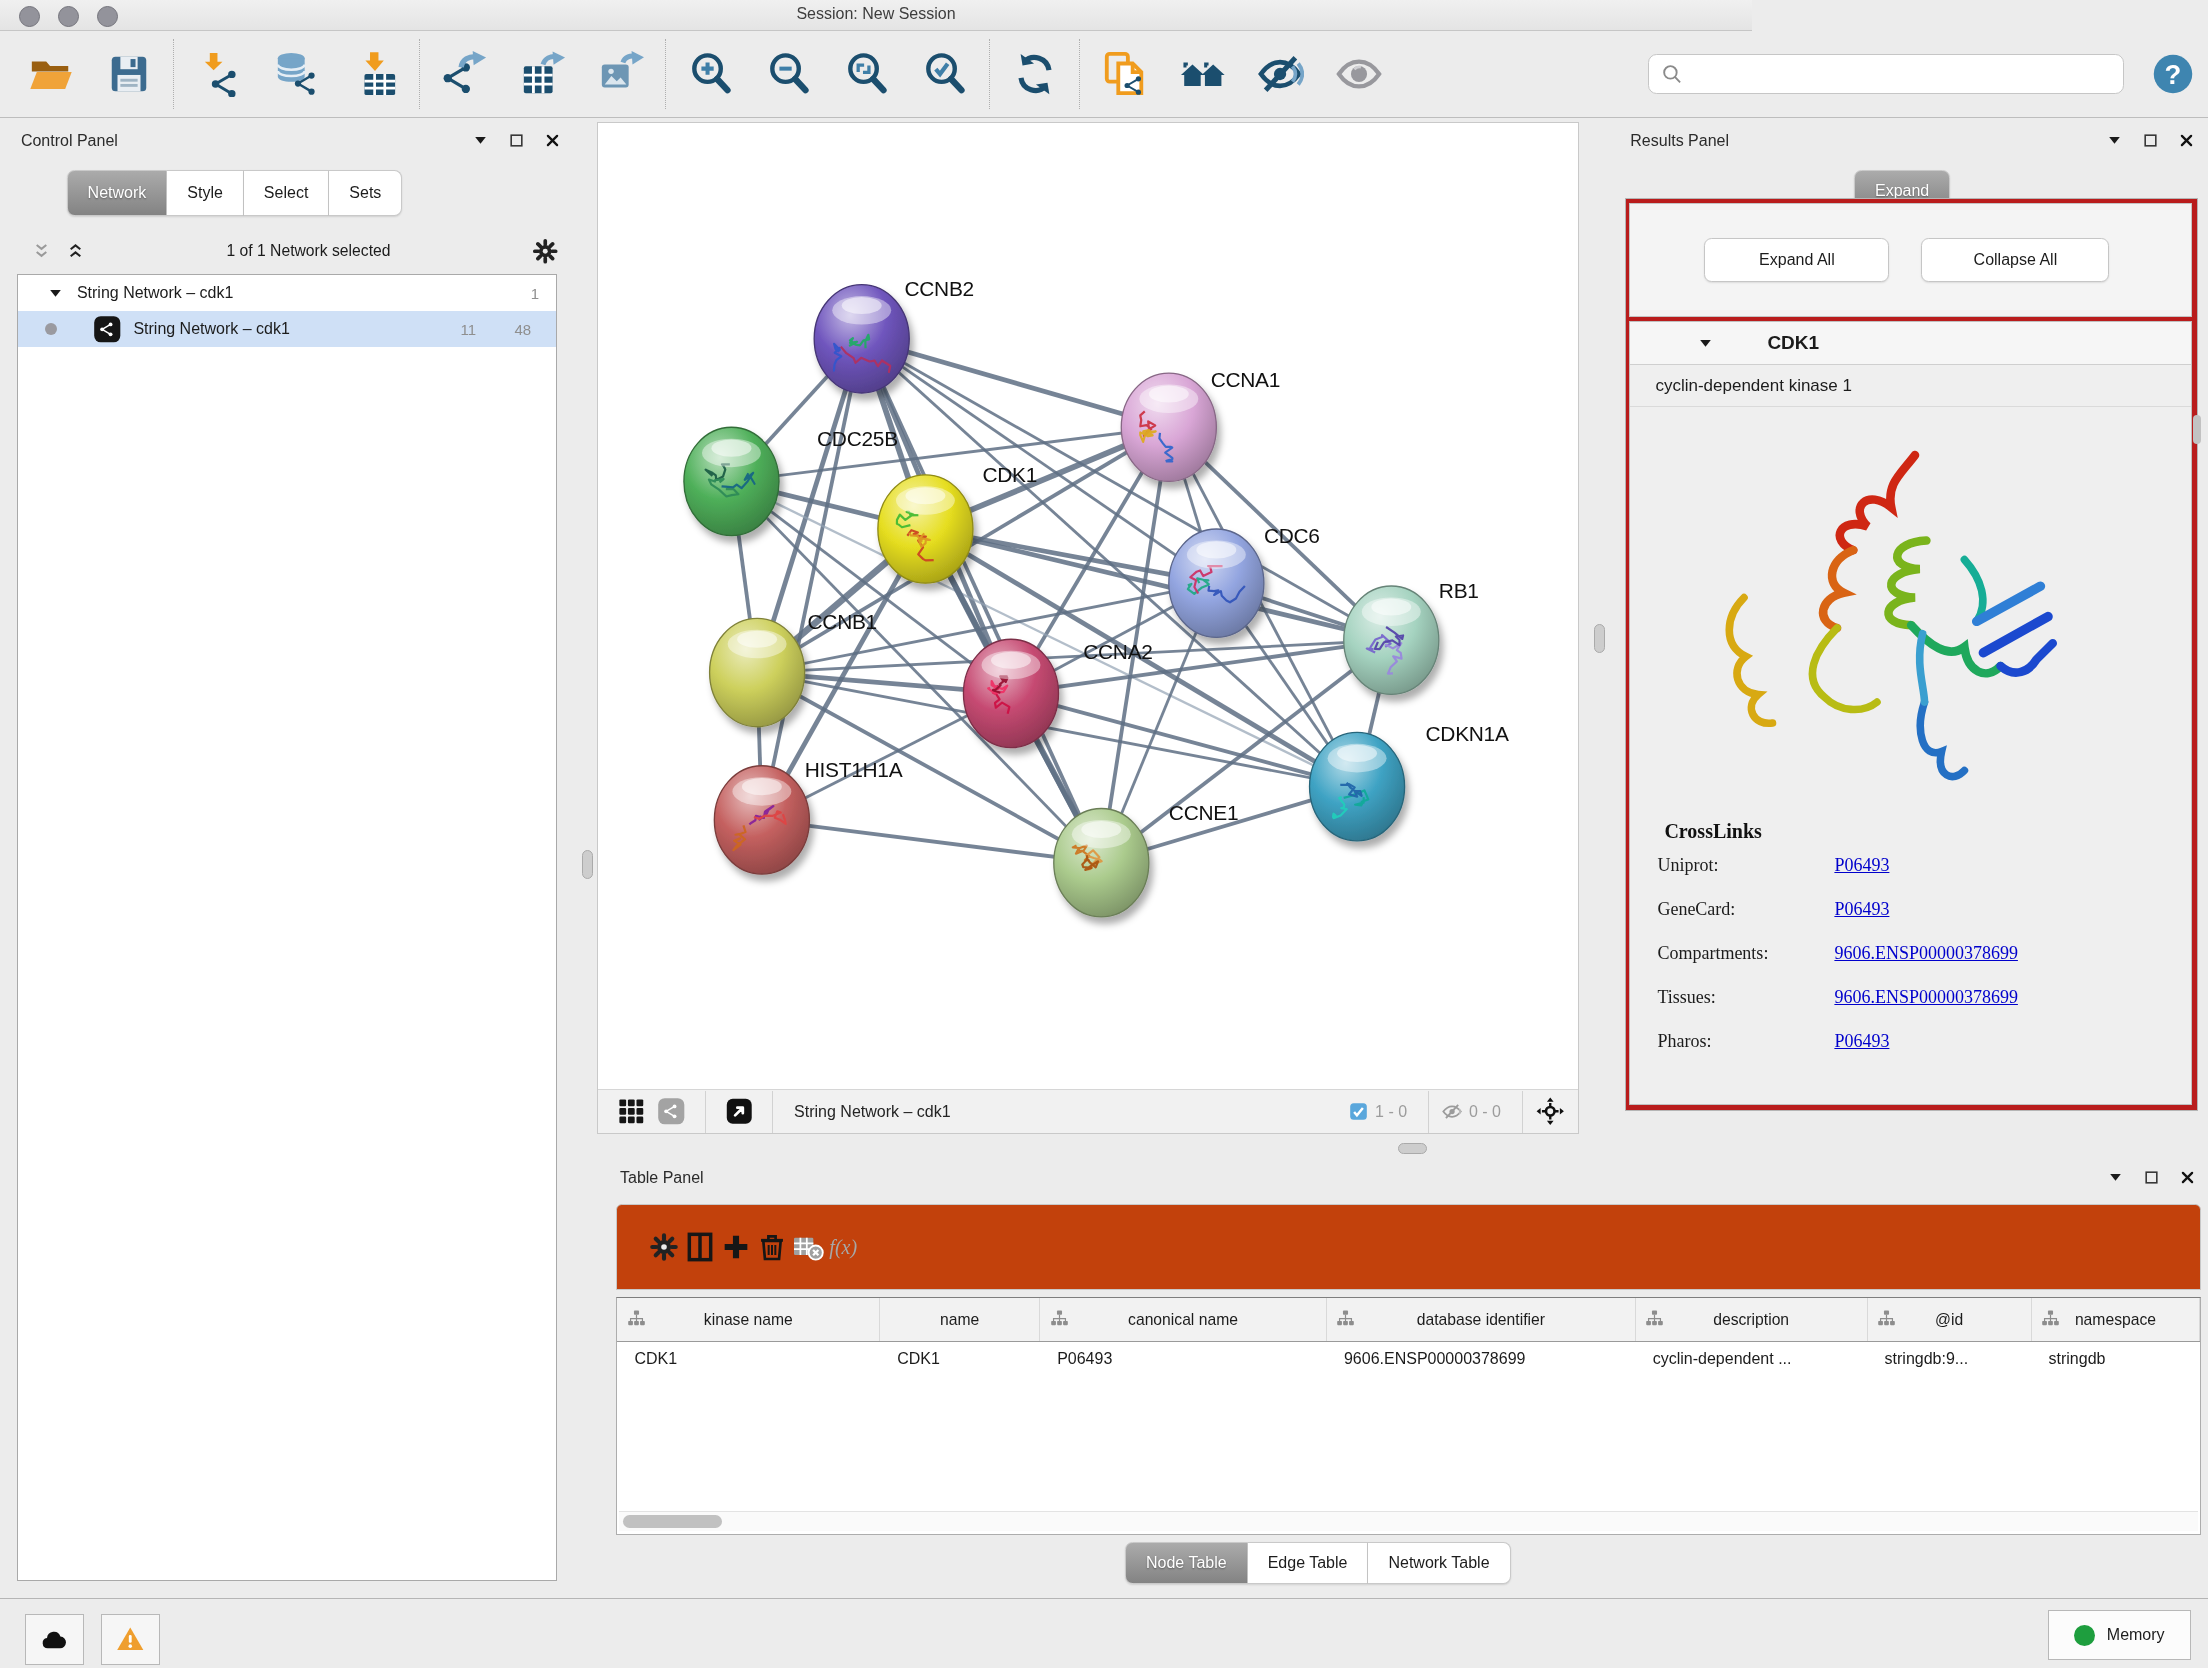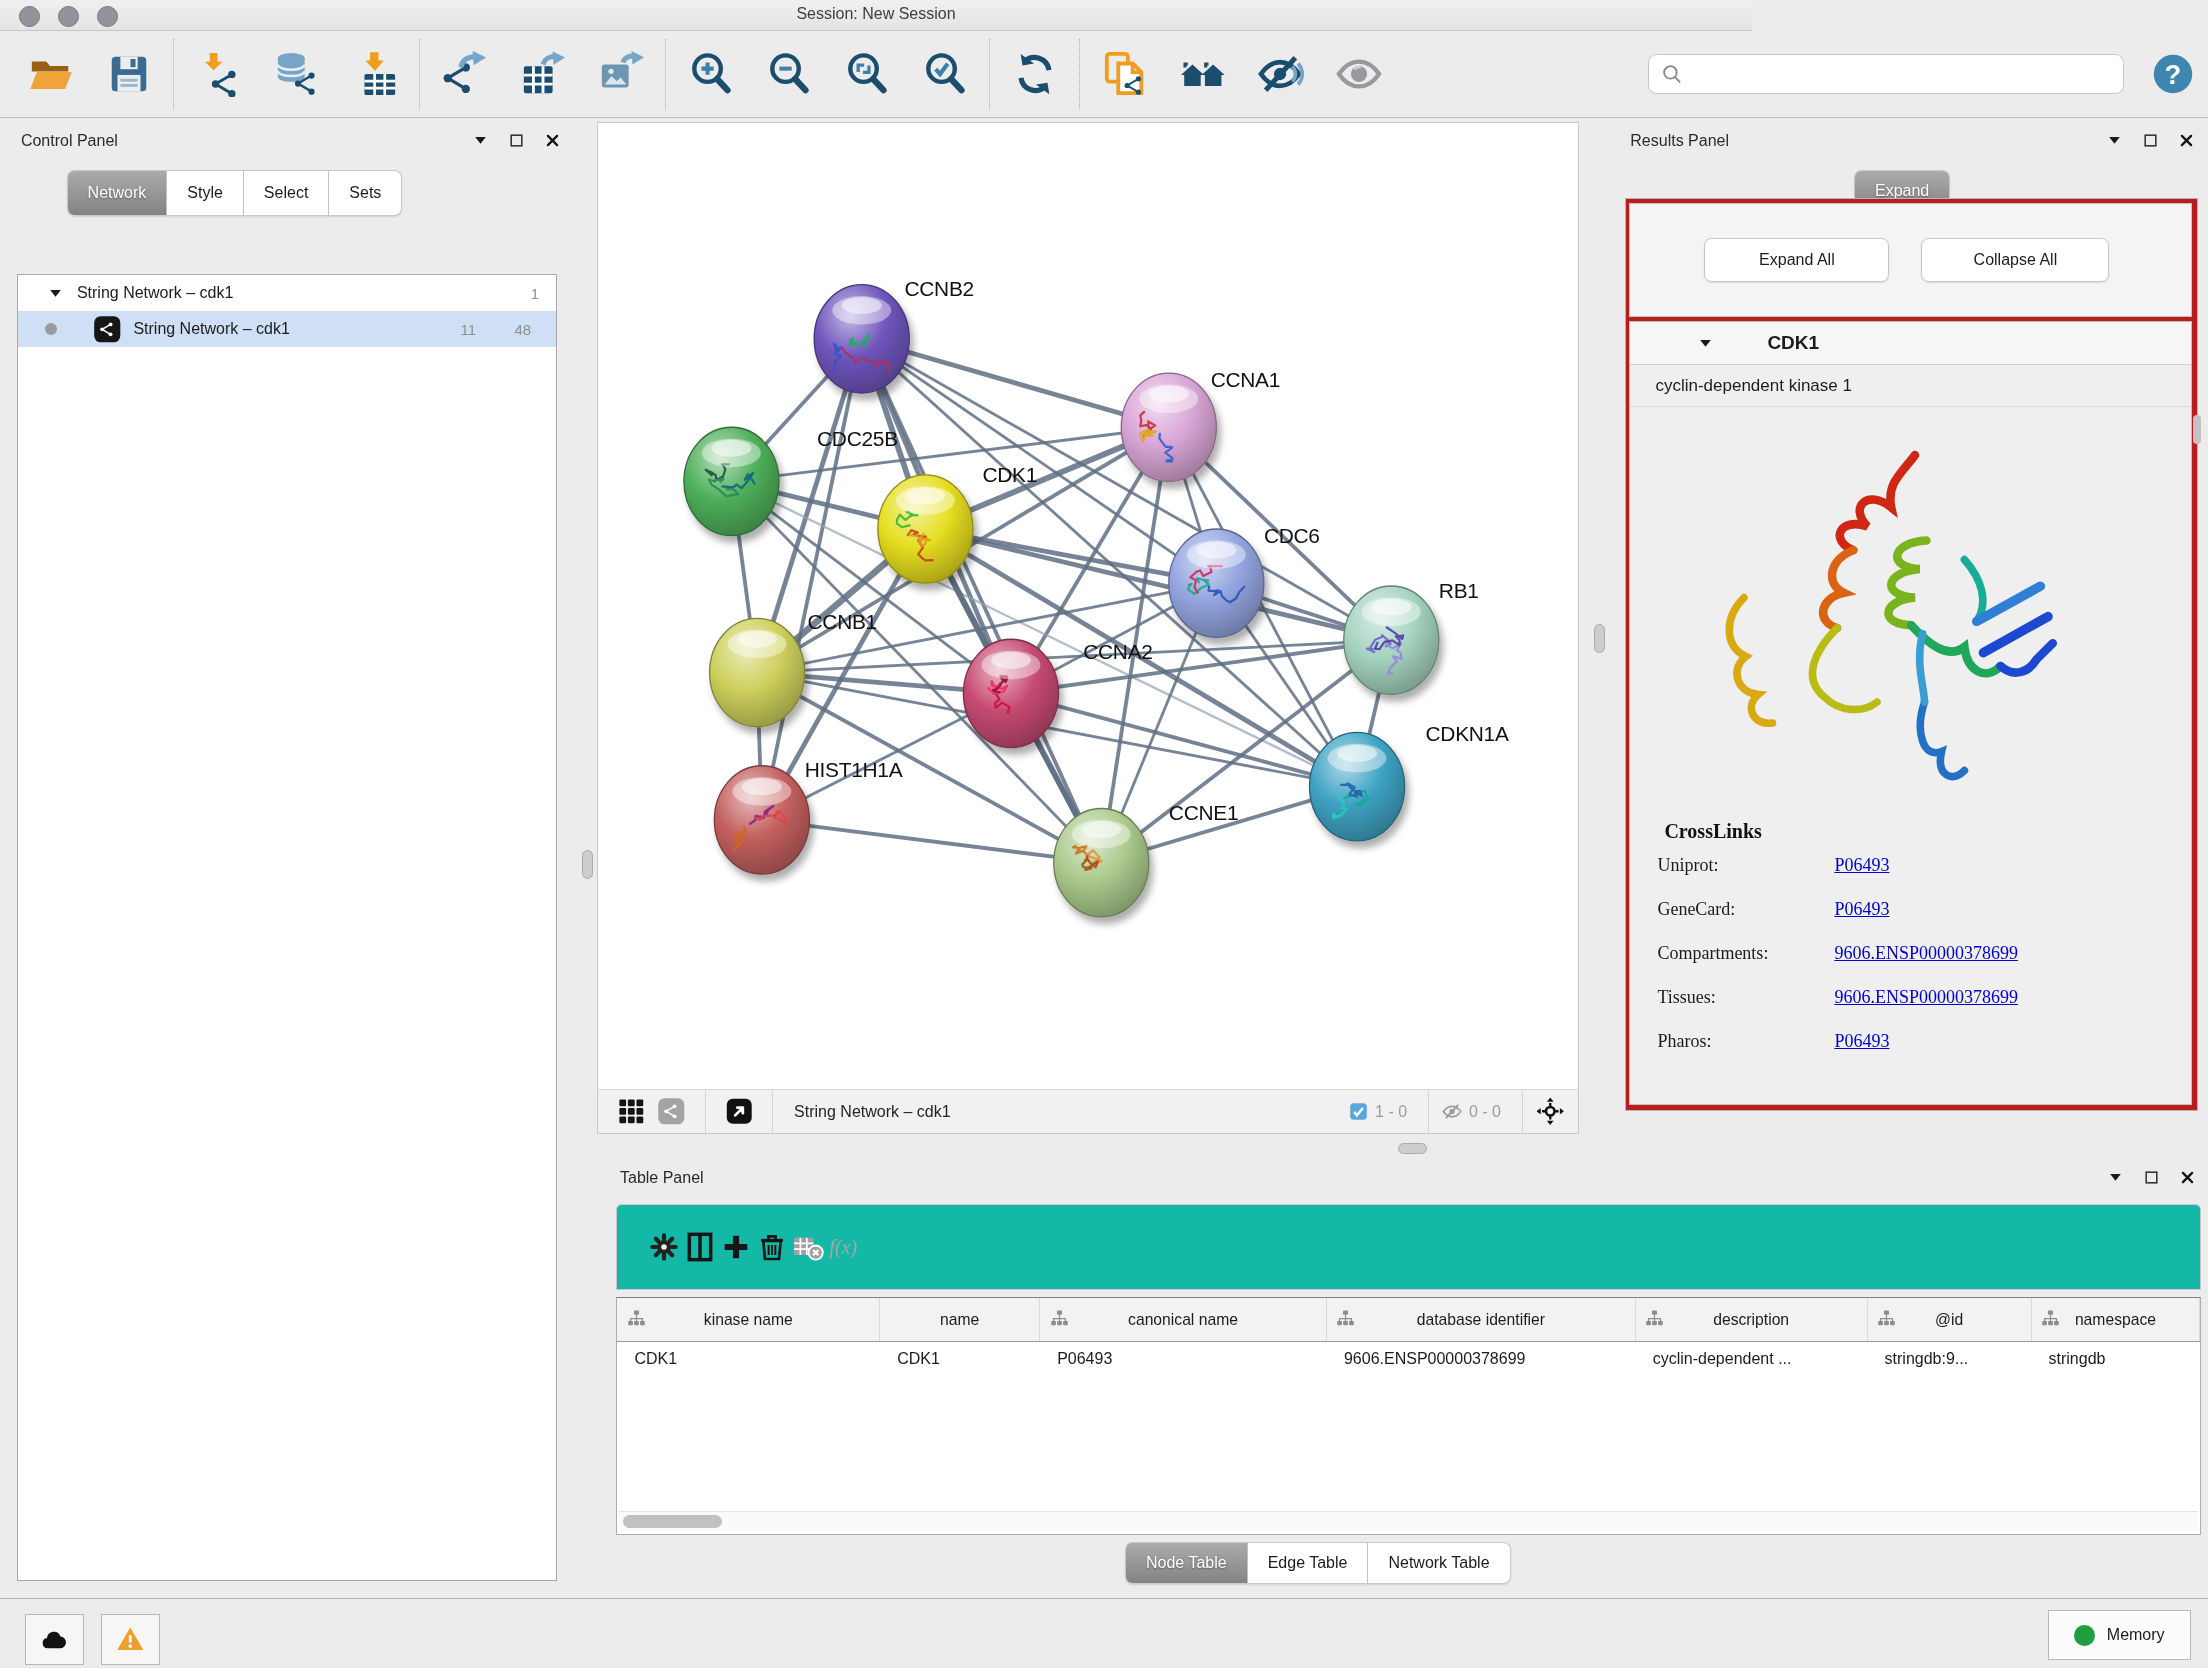--- a/index.html
+++ b/index.html
@@ -83,21 +83,21 @@
   .cdkhead{height:42px;background:#f6f6f6;border-bottom:1px solid #cfcfcf;display:flex;align-items:center;}
   .cdkname{font-size:19px;font-weight:bold;margin-left:53px;}
   .cdkdesc{font-size:17px;padding:11.4px 0 9.5px 25px;border-bottom:1px solid #dadada;}
   .clsection{font-family:"Liberation Serif",serif;}
   .cltitle{font-size:20px;font-weight:bold;color:#111;}
   .clrow{display:flex;height:44px;align-items:center;}
   .cllabel{font-size:18px;width:177px;margin-left:27px;}
   .cllink{font-size:18px;text-decoration:underline;}
 
   
-  .tblbar{background:#14b8a6;border:1px solid #c8c8c8;border-radius:5.7px 5.7px 0 0;
+  .tblbar{background:#c2410c;border:1px solid #c8c8c8;border-radius:5.7px 5.7px 0 0;
           display:flex;align-items:center;padding-left:28.5px;box-sizing:border-box;}
   .tbtn2{width:36px;height:36px;display:flex;align-items:center;justify-content:center;}
   .tbl{background:#fff;border:1px solid #adadad;border-top:1.9px solid #7e7e7e;box-sizing:border-box;}
   .thead{display:flex;height:44px;background:#f2f2f2;border-bottom:1.9px solid #9a9a9a;box-sizing:border-box;}
   .thcell{display:flex;align-items:center;justify-content:center;position:relative;
           border-right:1.4px solid #d9d9d9;font-size:15.7px;box-sizing:border-box;}
   .thcell .hicn{position:absolute;left:9.5px;top:11.4px;}
   .tdrow{display:flex;height:34px;align-items:center;}
   .tdcell{font-size:16px;padding-left:17px;box-sizing:border-box;white-space:nowrap;overflow:hidden;}
   .hscroll{position:absolute;left:1.9px;bottom:2.9px;height:19px;background:#fafafa;border-top:1px solid #e3e3e3;}
@@ -363,20 +363,40 @@
           <path d="M5.5 5.5l13 13M18.5 5.5l-13 13" stroke="#111" stroke-width="3.2" stroke-linecap="round"></path>
         </svg>
       </span>
   </div>
   <div id="cp-tabs" class="abs segwrap" style="left:59px;top:48px;">
       <div class="seg sel">Network</div>
       <div class="seg">Style</div>
       <div class="seg">Select</div>
       <div class="seg">Sets</div>
     </div>
+  <div class="abs cp-toolrow" style="left:23px;top:112px;width:529px;height:34px;">
+    <span class="icn22">
+        <svg viewBox="0 0 24 24" aria-hidden="true">
+          <path d="M6.5 4.5L12 9l5.5-4.5M6.5 12.5L12 17l5.5-4.5" fill="none" stroke="#9a9a9a" stroke-width="2.3"></path>
+        </svg>
+      </span>
+    <span class="icn22" style="margin-left:13.3px">
+        <svg viewBox="0 0 24 24" aria-hidden="true">
+          <path d="M6.5 9.5L12 5l5.5 4.5M6.5 17.5L12 13l5.5 4.5" fill="none" stroke="#222" stroke-width="2.3"></path>
+        </svg>
+      </span>
+    <span class="cp-status" style="flex:1;text-align:center;">1 of 1 Network selected</span>
+    <span class="icn30">
+        <svg viewBox="0 0 24 24" aria-hidden="true">
+          <path d="M12 3.2v3M12 17.8v3M3.2 12h3M17.8 12h3M5.8 5.8l2.1 2.1M16.1 16.1l2.1 2.1M18.2 5.8l-2.1 2.1M7.9 16.1l-2.1 2.1" stroke="#222" stroke-width="3.1" stroke-linecap="round"></path>
+          <circle cx="12" cy="12" r="5.2" fill="#222"></circle>
+          <circle cx="12" cy="12" r="2.1" fill="#ececec"></circle>
+        </svg>
+      </span>
+  </div>
   <div id="cp-tree" class="abs treebox" style="left:9.5px;top:152px;width:538px;height:1305px;">
       <div class="trow">
         <span class="icn18" style="margin-left:28.5px">
           <svg viewBox="0 0 24 24" aria-hidden="true">
             <path d="M4.5 7h15L12 16.5z" fill="#1a1a1a"></path>
           </svg>
         </span>
         <span class="tlabel">String Network – cdk1</span>
         <span class="tcount" style="position:absolute;right:17px">1</span>
       </div>

